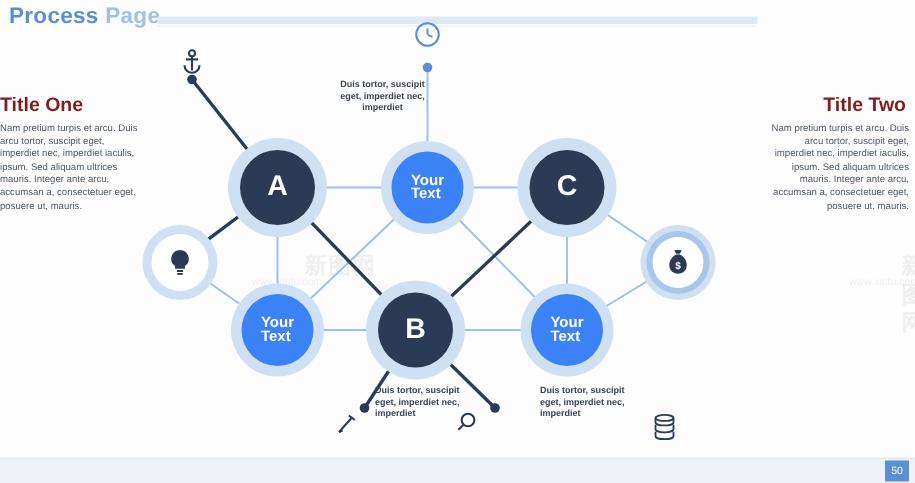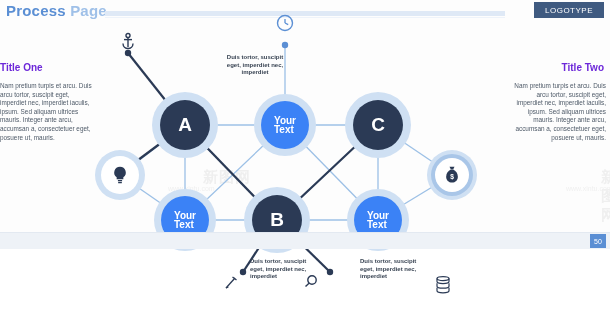--- a/index.html
+++ b/index.html
@@ -3,21 +3,21 @@
 <meta charset="utf-8">
 <style>
   html,body{margin:0;padding:0;}
   body{
     width:610px;height:322px;
     background:#ffffff;
     font-family:"Liberation Sans", sans-serif;
     overflow:hidden;
     position:relative;
   }
-  #stage{position:absolute;left:0;top:0;width:610px;height:249px;background:#fdfdfd;}
+  #stage{position:absolute;left:0;top:0;width:610px;height:322px;background:#fdfdfd;}
 
   
   .hdr-title{
     position:absolute;left:6px;top:2px;
     font-size:15px;font-weight:bold;color:#5b8fd4;letter-spacing:.2px;
   }
   .hdr-title .w2{color:#9fc0e8;}
   .hdr-rule{
     position:absolute;left:105px;top:11px;width:400px;height:5px;
     background:#dfe9f6;
@@ -40,21 +40,21 @@
     position:absolute;left:0;bottom:16px;width:610px;height:1px;background:#e3e9f1;
   }
   .footer-num{
     position:absolute;right:4px;bottom:1px;width:16px;height:14px;
     background:#5b8fd4;color:#fff;font-size:7px;
     display:flex;align-items:center;justify-content:center;
   }
 
   
   .side-h{
-    position:absolute;font-size:10px;font-weight:bold;color:#6d28d9;
+    position:absolute;font-size:13px;font-weight:bold;color:#7f1d1d;
   }
   .side-h.left{left:0px;top:62px;}
   .side-h.right{right:6px;top:62px;text-align:left;}
   .side-p{
     position:absolute;width:96px;font-size:6.4px;line-height:8.6px;color:#4e5a68;
   }
   .side-p.left{left:0px;top:82px;text-align:left;}
   .side-p.right{right:4px;top:82px;text-align:right;}
 
   
@@ -80,21 +80,20 @@
   .wm-small{position:absolute;font-size:7px;color:#f0f0f0;}
 </style>
 </head>
 <body>
 
 <div id="stage">
 
   <div class="hdr-title"><span>Process </span><span class="w2">Page</span></div>
   <div class="hdr-rule"></div>
   <div class="hdr-rule2"></div>
-  <div class="logo-box">LOGOTYPE</div>
 
   <div class="side-h left">Title One</div>
   <div class="side-p left">Nam pretium turpis et arcu. Duis arcu tortor, suscipit eget, imperdiet nec, imperdiet iaculis, ipsum. Sed aliquam ultrices mauris. Integer ante arcu, accumsan a, consectetuer eget, posuere ut, mauris.</div>
   <div class="side-h right">Title Two</div>
   <div class="side-p right">Nam pretium turpis et arcu. Duis arcu tortor, suscipit eget, imperdiet nec, imperdiet iaculis, ipsum. Sed aliquam ultrices mauris. Integer ante arcu, accumsan a, consectetuer eget, posuere ut, mauris.</div>
 
   <div class="wm" style="left:168px;top:168px;">新图网</div>
   <div class="wm-small" style="left:168px;top:185px;">www.xintu.com</div>
   <div class="wm" style="left:566px;top:168px;">新图网</div>
   <div class="wm-small" style="left:566px;top:185px;">www.xintu.com</div>

